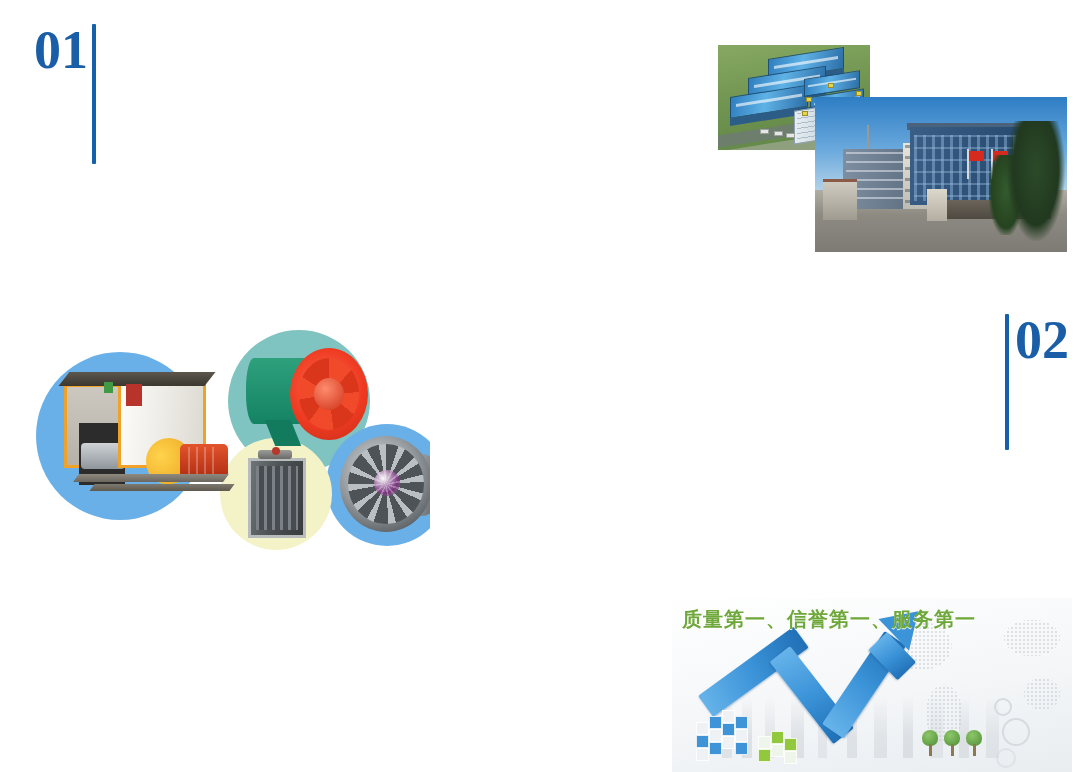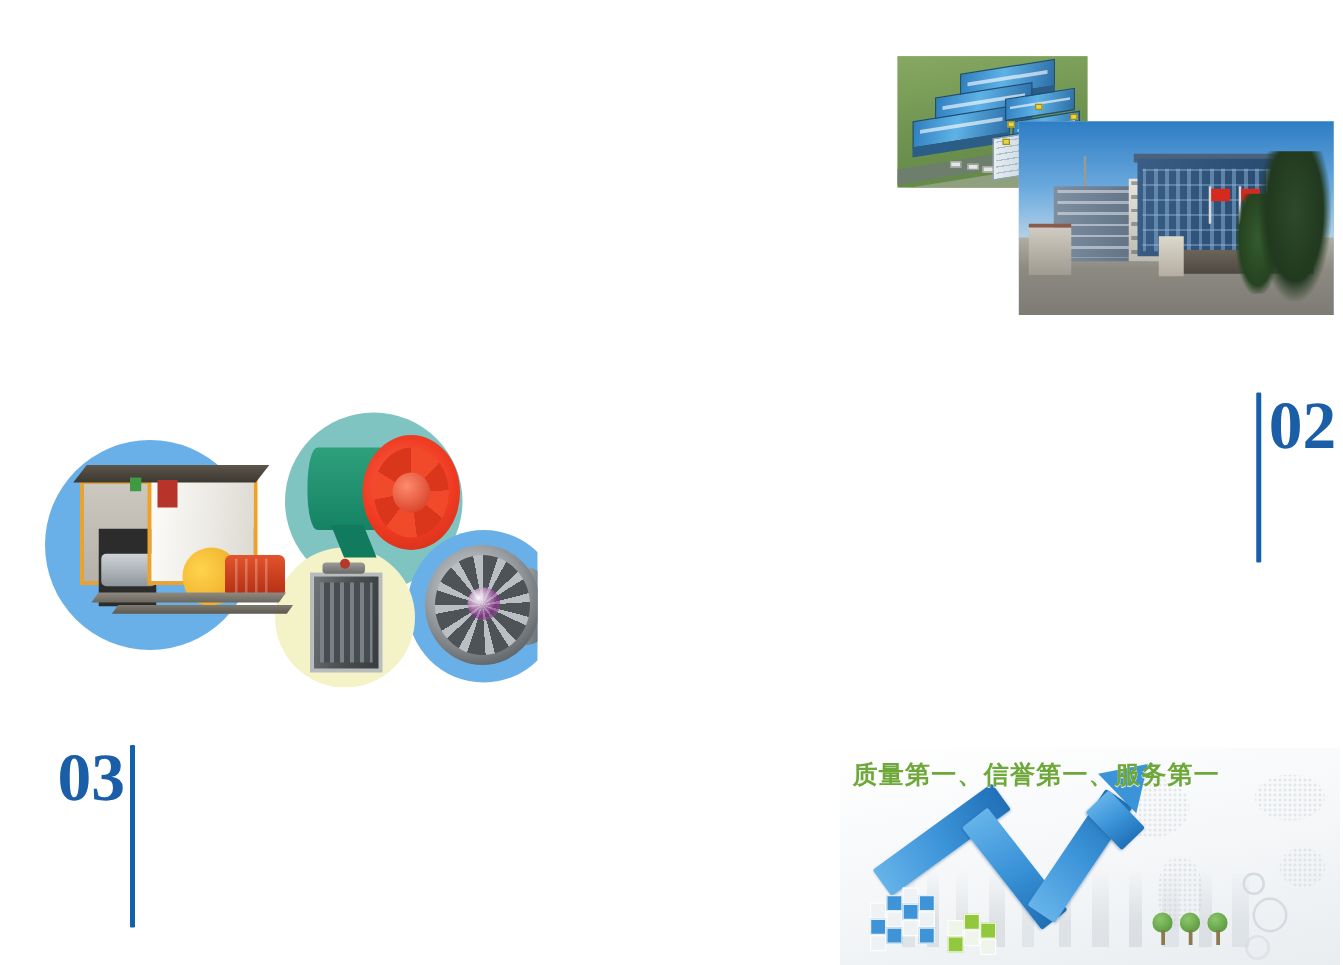--- a/index.html
+++ b/index.html
@@ -442,20 +442,24 @@
   }
   #bub1 { left: 322px; top: 100px; width: 14px; height: 14px; }
   #bub2 { left: 330px; top: 120px; width: 24px; height: 24px; }
   #bub3 { left: 324px; top: 150px; width: 16px; height: 16px; opacity:.6; }
 </style>
 </head>
 <body>
 
 <div id="page">
 
+  <div class="marker left" id="marker-01">
+    <span class="marker-num">01</span>
+    <span class="marker-rule"></span>
+  </div>
 
   <div class="plate" id="factory-render">
     <div class="ground"></div>
     <div class="road rd1"></div>
     <div class="road rd2"></div>
 
     <div class="bldg" id="fb3">
       <div class="roof"></div>
       <div class="ridge"></div>
       <div class="side"></div>
@@ -563,24 +567,20 @@
     </div>
 
     <div id="prod-metal">
       <div class="duct"></div>
       <div class="shell"></div>
       <div class="blades2"></div>
       <div class="hub2"></div>
     </div>
   </div>
 
-  <div class="marker left" id="marker-03">
-    <span class="marker-num">03</span>
-    <span class="marker-rule"></span>
-  </div>
 
   <div class="plate" id="growth-banner">
     <div class="worldmap"></div>
     <div class="skyline"></div>
 
     <div class="arrowseg" id="aw1"></div>
     <div class="arrowseg" id="aw2"></div>
     <div class="arrowseg" id="aw3"></div>
     <div class="arrowseg" id="aw4"></div>
     <div id="arrowhead"></div>

